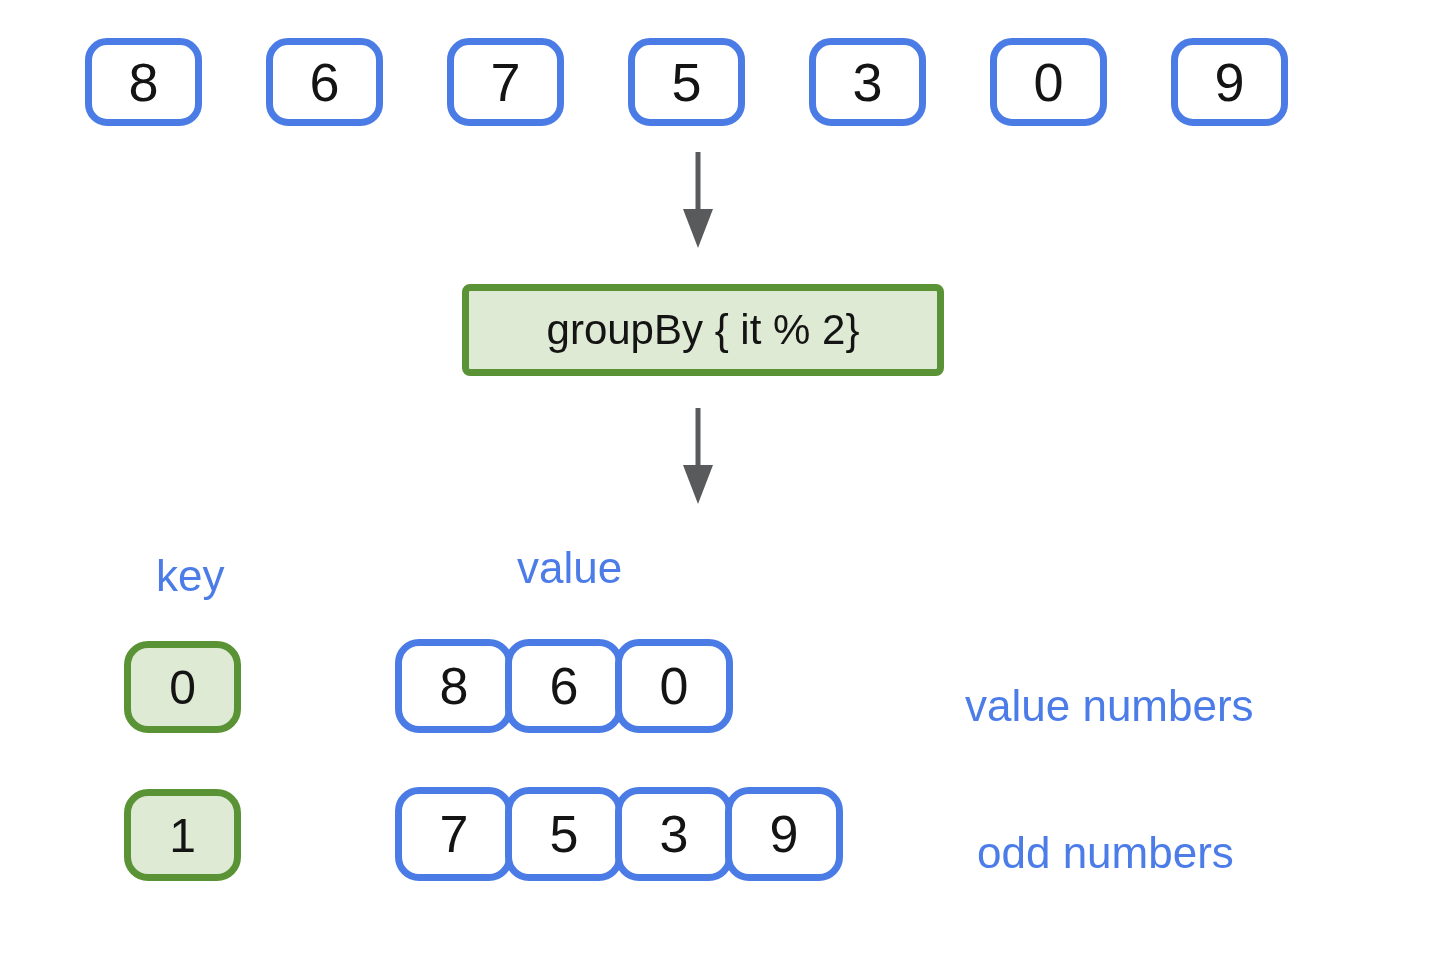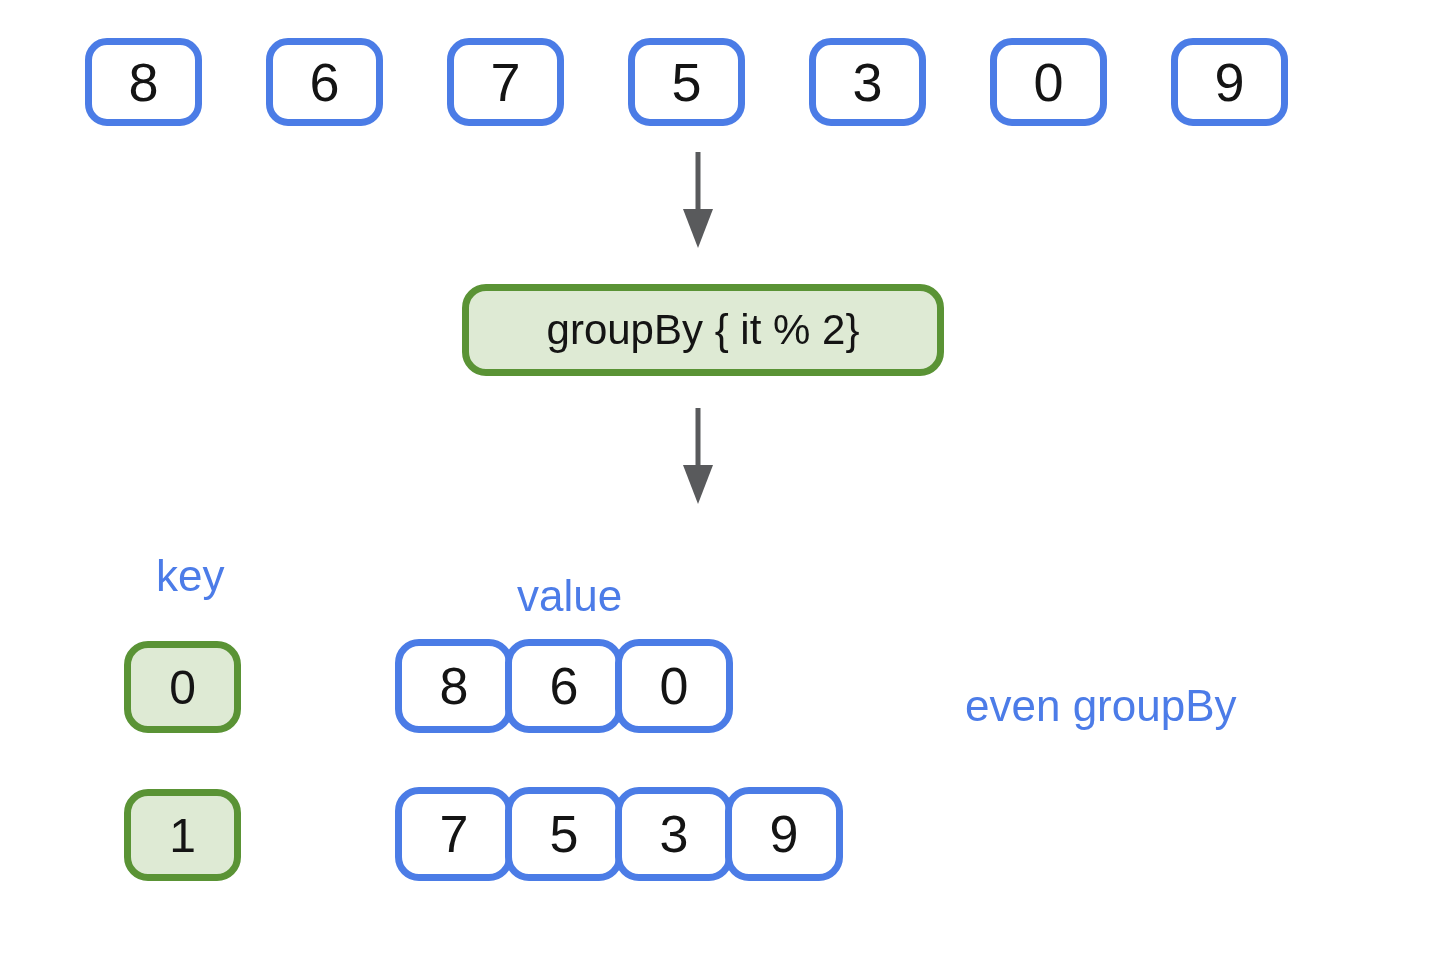--- a/index.html
+++ b/index.html
@@ -42,40 +42,40 @@
   .arrow-2 { left: 680px; top: 406px; }
 
   
   .op-box {
     position: absolute;
     left: 462px; top: 284px;
     width: 482px; height: 92px;
     box-sizing: border-box;
     border: 7px solid #5A9335;
     background: #DEEAD4;
-    border-radius: 24px;
+    border-radius: 8px;
     display: flex;
     align-items: center;
     justify-content: center;
     font-size: 42px;
     font-weight: 500;
     color: #141414;
   }
 
   
   .blue-label {
     position: absolute;
     color: #4C7CE8;
     font-size: 44px;
     font-weight: 400;
     white-space: nowrap;
     line-height: 1;
   }
   .label-key   { left: 156px; top: 554px; }
-  .label-value { left: 517px; top: 574px; text-align: center; }
+  .label-value { left: 517px; top: 546px; text-align: center; }
   .label-even  { left: 965px; top: 684px; }
   .label-odd   { left: 977px; top: 831px; }
 
   
   .key-box {
     position: absolute;
     width: 117px; height: 92px;
     box-sizing: border-box;
     border: 7px solid #5A9335;
     background: #DEEAD4;
@@ -158,33 +158,34 @@
     <div class="box val-box">
         <span>8</span>
       </div>
     <div class="box val-box">
         <span>6</span>
       </div>
     <div class="box val-box">
         <span>0</span>
       </div>
   </div>
-  <div class="blue-label label-even">even groupBy</div>
+  <div class="blue-label label-even">value numbers</div>
 
   <div class="box key-box key-1">
     <span>1</span>
   </div>
   <div class="value-strip strip-1">
     <div class="box val-box">
         <span>7</span>
       </div>
     <div class="box val-box">
         <span>5</span>
       </div>
     <div class="box val-box">
         <span>3</span>
       </div>
     <div class="box val-box">
         <span>9</span>
       </div>
   </div>
+  <div class="blue-label label-odd">odd numbers</div>
 
 </div>
 
 </body></html>

